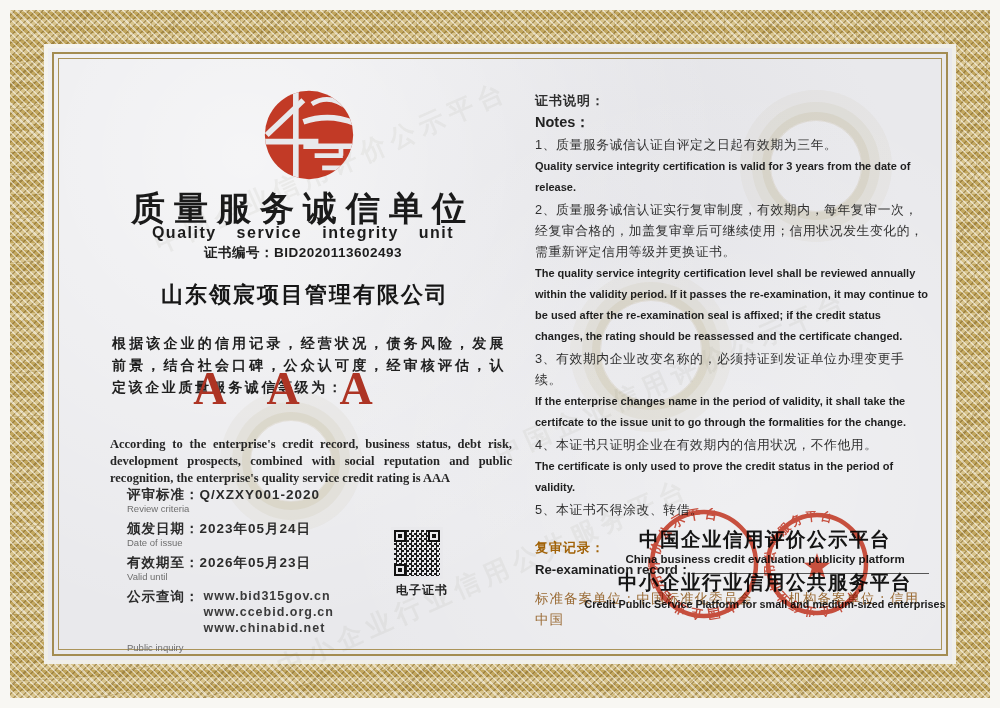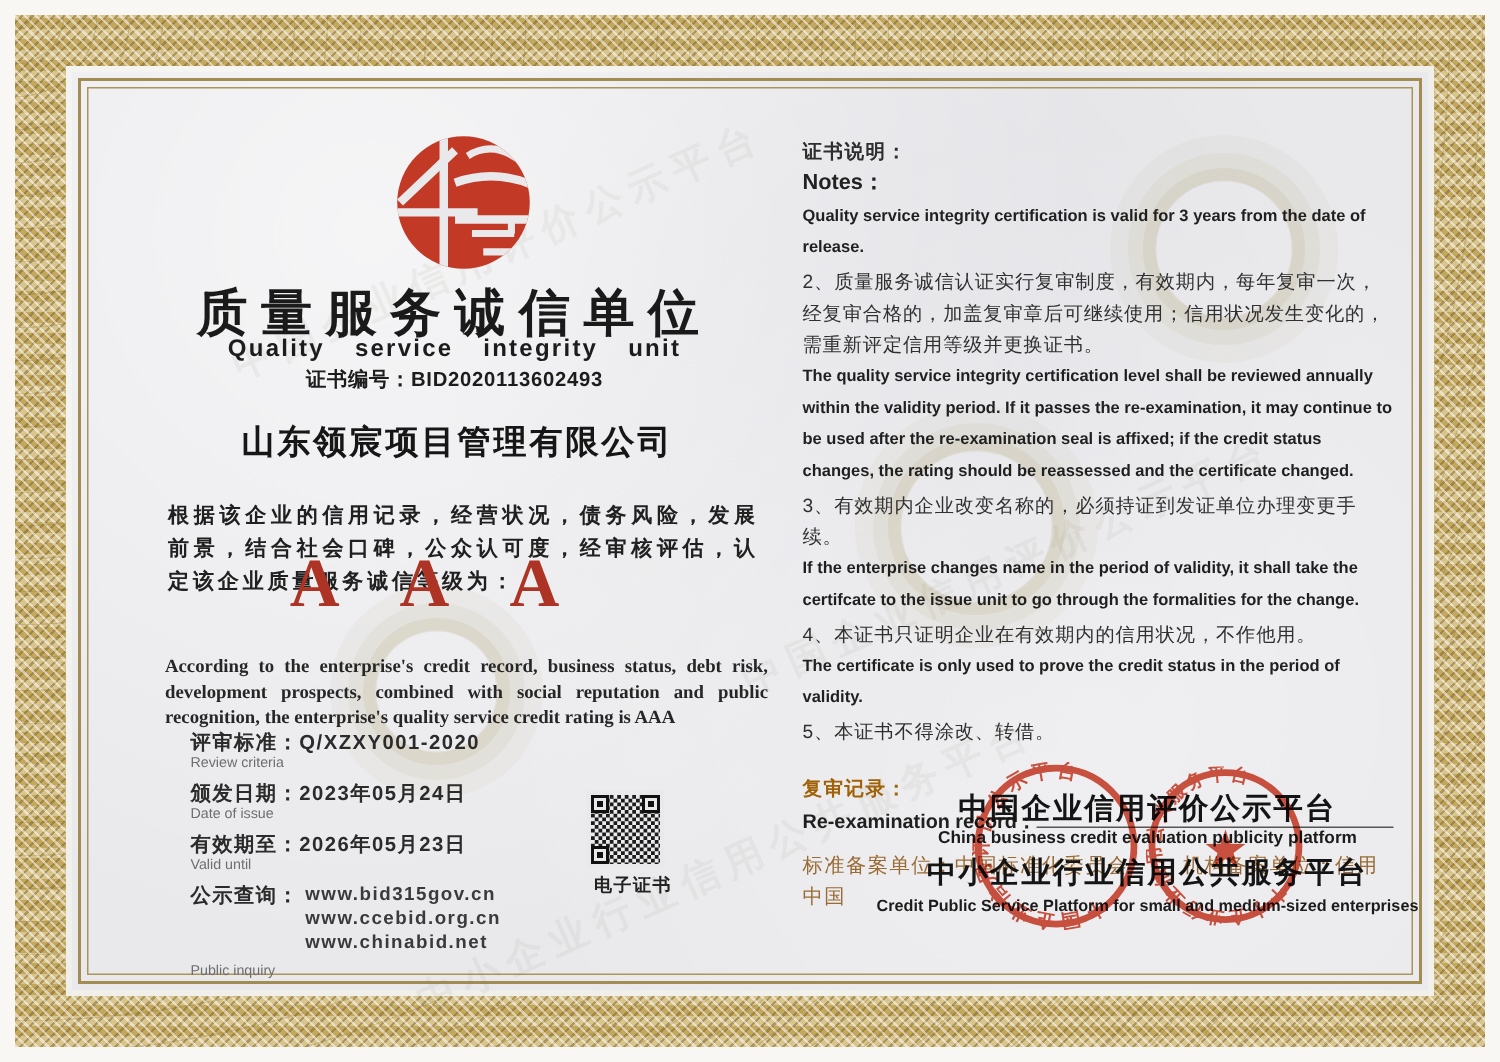--- a/index.html
+++ b/index.html
@@ -160,20 +160,21 @@
   <div class="qr">
     <div class="finder f-tl"></div>
     <div class="finder f-tr"></div>
     <div class="finder f-bl"></div>
   </div>
   <div class="qr-label">电子证书</div>
 
   <div class="notes">
     <p class="n-hd-cn">证书说明：</p>
     <p class="n-hd-en">Notes：</p>
+    <p class="n-cn">1、质量服务诚信认证自评定之日起有效期为三年。</p>
     <p class="n-en">Quality service integrity certification is valid for 3 years from the date of release.</p>
     <p class="n-cn">2、质量服务诚信认证实行复审制度，有效期内，每年复审一次，经复审合格的，加盖复审章后可继续使用；信用状况发生变化的，需重新评定信用等级并更换证书。</p>
     <p class="n-en">The quality service integrity certification level shall be reviewed annually within the validity period. If it passes the re-examination, it may continue to be used after the re-examination seal is affixed; if the credit status changes, the rating should be reassessed and the certificate changed.</p>
     <p class="n-cn">3、有效期内企业改变名称的，必须持证到发证单位办理变更手续。</p>
     <p class="n-en">If the enterprise changes name in the period of validity, it shall take the certifcate to the issue unit to go through the formalities for the change.</p>
     <p class="n-cn">4、本证书只证明企业在有效期内的信用状况，不作他用。</p>
     <p class="n-en">The certificate is only used to prove the credit status in the period of validity.</p>
     <p class="n-cn">5、本证书不得涂改、转借。</p>
     <p class="rr-cn">复审记录：</p>
     <p class="rr-en"><span>Re-examination record：</span><span class="rr-line"></span></p>

